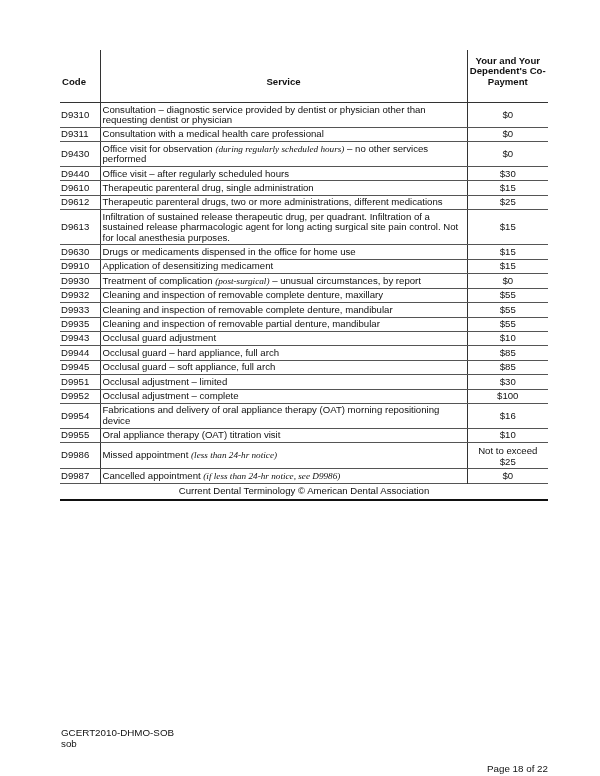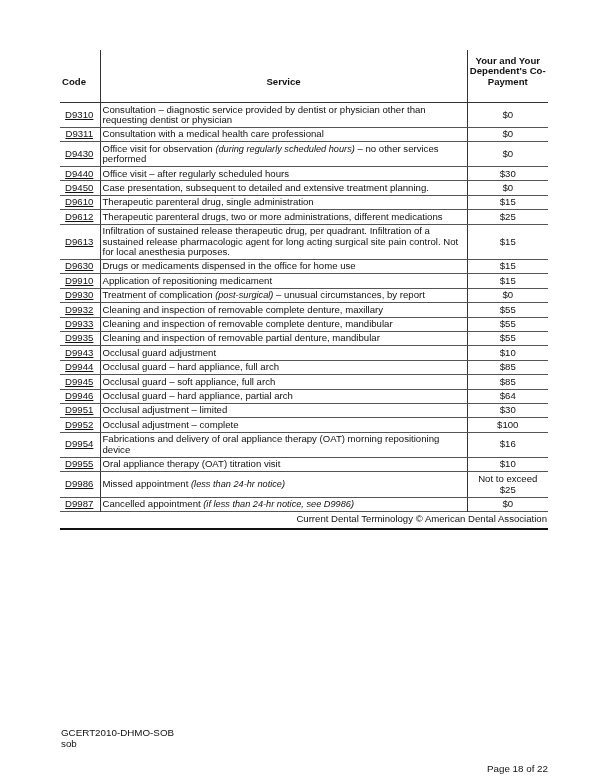--- a/index.html
+++ b/index.html
@@ -9,26 +9,26 @@
     table { border-collapse:collapse; width:488px; table-layout:fixed; font-size:9.6px; line-height:10.4px; }
     col.c-code { width:40px; }
     col.c-svc { width:367px; }
     col.c-pay { width:81px; }
     th { font-weight:bold; font-size:9.6px; vertical-align:bottom; padding:0 2px 14px 2px; line-height:10.8px;margin-left:27px; }
     th.code { text-align:left; height:38px; }
     th.svc { text-align:center; border-left:1px solid #333; }
     th.pay { text-align:center; border-left:1px solid #333; }
     thead tr { border-bottom:1.5px solid #333; }
     td { padding:1.5px 2px 1.5px 2px; vertical-align:middle; border-bottom:1px solid #555; }
-    td.code { text-align:center; padding-left:1px;text-decoration:underline; }
+    td.code { text-align:left; padding-left:1px; }
     td.svc { border-left:1px solid #333; }
     td.pay { border-left:1px solid #333; text-align:center; }
-    .it { font-family:Liberation Sans, sans-serif; font-style:italic; font-size:9.2px; }
+    .it { font-family:Liberation Serif, serif; font-style:italic; font-size:9.2px; }
     tr.last td { border-bottom:none; }
-    td.note { border-left:none; border-top:1px solid #555; border-bottom:2px solid #111; padding:2px 1px 3px 1px; text-align:right; }
+    td.note { border-left:none; border-top:1px solid #555; border-bottom:2px solid #111; padding:2px 1px 3px 1px; text-align:center; }
     .footer { position:absolute; top:728px; font-size:9.8px; line-height:10.6px; }
     .footer.left { left:61px; }
     .footer.right { right:52px; text-align:right;margin-top:36px; }
   </style>
 </head>
 <body>
 
 <div class="page">
   <table>
     <colgroup>
@@ -58,25 +58,20 @@
           <td class="code">D9430</td>
           <td class="svc"><span>Office visit for observation </span><span class="it">(during regularly scheduled hours)</span><span> – no other services performed</span></td>
           <td class="pay">$0</td>
         </tr>
         <tr>
           <td class="code">D9440</td>
           <td class="svc"><span>Office visit – after regularly scheduled hours</span></td>
           <td class="pay">$30</td>
         </tr>
         <tr>
-          <td class="code">D9450</td>
-          <td class="svc"><span>Case presentation, subsequent to detailed and extensive treatment planning.</span></td>
-          <td class="pay">$0</td>
-        </tr>
-        <tr>
           <td class="code">D9610</td>
           <td class="svc"><span>Therapeutic parenteral drug, single administration</span></td>
           <td class="pay">$15</td>
         </tr>
         <tr>
           <td class="code">D9612</td>
           <td class="svc"><span>Therapeutic parenteral drugs, two or more administrations, different medications</span></td>
           <td class="pay">$25</td>
         </tr>
         <tr>
@@ -84,21 +79,21 @@
           <td class="svc"><span>Infiltration of sustained release therapeutic drug, per quadrant. Infiltration of a sustained release pharmacologic agent for long acting surgical site pain control. Not for local anesthesia purposes.</span></td>
           <td class="pay">$15</td>
         </tr>
         <tr>
           <td class="code">D9630</td>
           <td class="svc"><span>Drugs or medicaments dispensed in the office for home use</span></td>
           <td class="pay">$15</td>
         </tr>
         <tr>
           <td class="code">D9910</td>
-          <td class="svc"><span>Application of repositioning medicament</span></td>
+          <td class="svc"><span>Application of desensitizing medicament</span></td>
           <td class="pay">$15</td>
         </tr>
         <tr>
           <td class="code">D9930</td>
           <td class="svc"><span>Treatment of complication </span><span class="it">(post-surgical)</span><span> – unusual circumstances, by report</span></td>
           <td class="pay">$0</td>
         </tr>
         <tr>
           <td class="code">D9932</td>
           <td class="svc"><span>Cleaning and inspection of removable complete denture, maxillary</span></td>
@@ -121,25 +116,20 @@
         </tr>
         <tr>
           <td class="code">D9944</td>
           <td class="svc"><span>Occlusal guard – hard appliance, full arch</span></td>
           <td class="pay">$85</td>
         </tr>
         <tr>
           <td class="code">D9945</td>
           <td class="svc"><span>Occlusal guard – soft appliance, full arch</span></td>
           <td class="pay">$85</td>
-        </tr>
-        <tr>
-          <td class="code">D9946</td>
-          <td class="svc"><span>Occlusal guard – hard appliance, partial arch</span></td>
-          <td class="pay">$64</td>
         </tr>
         <tr>
           <td class="code">D9951</td>
           <td class="svc"><span>Occlusal adjustment – limited</span></td>
           <td class="pay">$30</td>
         </tr>
         <tr>
           <td class="code">D9952</td>
           <td class="svc"><span>Occlusal adjustment – complete</span></td>
           <td class="pay">$100</td>

